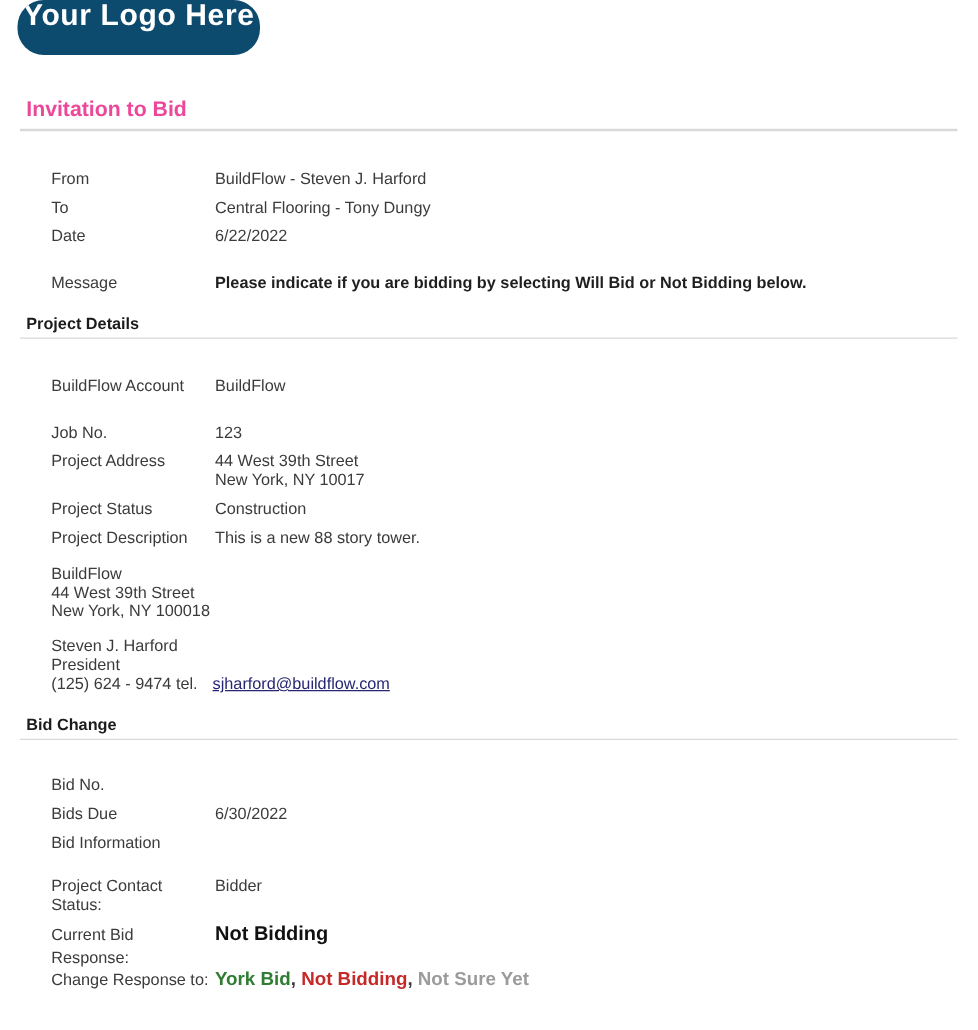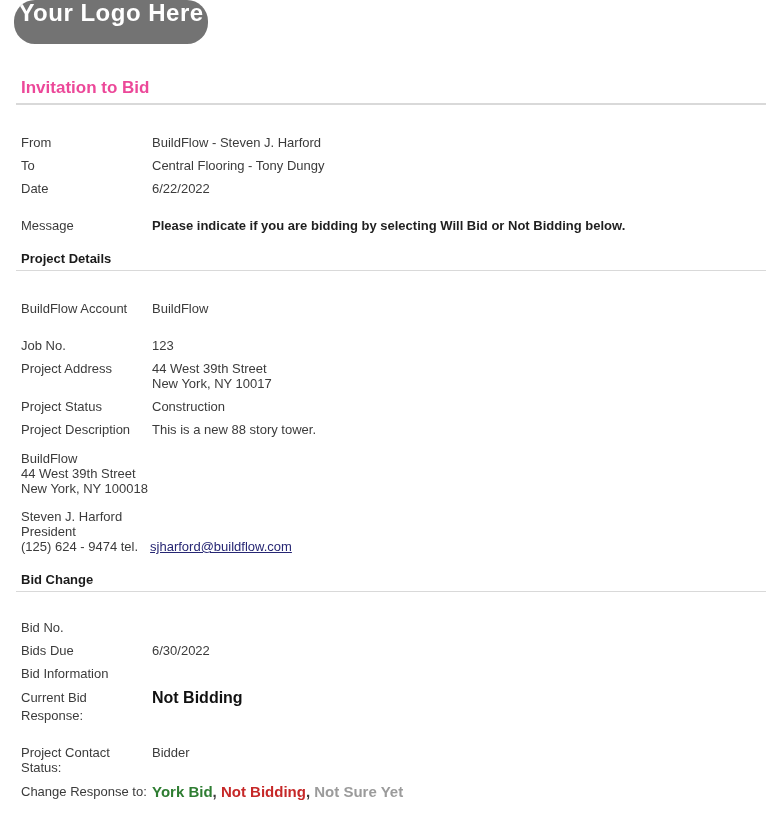--- a/index.html
+++ b/index.html
@@ -24,21 +24,21 @@
   }
   .rule {
     border:none; border-top:2px solid #d9d9d9;
     margin:5px 0 0 0;
   }
   .rule-thin {
     border:none; border-top:1px solid #d9d9d9;
     margin:4px 0 0 0;
   }
 
-  .rows { margin-top:30px; }
+  .rows { margin-top:30px;margin-left:20px; }
   .row {
     display:grid; grid-template-columns:131px 1fr;
     padding-left:5px; line-height:15px; margin-bottom:8px;
   }
   .label { color:#3b3b3b; }
   .value { color:#3b3b3b; }
   .bold  { font-weight:700; color:#1f1f1f; }
 
   .section-title {
     font-weight:700; font-size:13px; color:#1b1b1b;
@@ -62,21 +62,21 @@
   .options-row { line-height:18px; margin-bottom:0; }
   .options { font-size:15px; font-weight:700; }
   .options a { text-decoration:none; cursor:pointer; }
   .options .sep { color:#3b3b3b; }
 </style>
 </head>
 <body>
 
 <div class="page">
 
-  <div class="logo" style="background-color: #737373; border-radius: 21px;">Your Logo Here</div>
+  <div class="logo" style="background-color: #0c4a6e; border-radius: 21px;">Your Logo Here</div>
 
   <div class="doc-title">Invitation to Bid</div>
   <hr class="rule">
 
   <div class="rows">
     <div class="row">
       <div class="label">From</div>
       <div class="value">BuildFlow - Steven J. Harford</div>
     </div>
     <div class="row">
@@ -144,27 +144,27 @@
     </div>
     <div class="row">
       <div class="label">Bids Due</div>
       <div class="value">6/30/2022</div>
     </div>
     <div class="row">
       <div class="label">Bid Information</div>
       <div class="value"></div>
     </div>
 
+    <div class="row mt20">
+      <div class="label">Project Contact Status:</div>
+      <div class="value">Bidder</div>
+    </div>
     <div class="row current-row">
       <div class="label">Current Bid Response:</div>
       <div class="value current-value">Not Bidding</div>
-    </div>
-    <div class="row mt20">
-      <div class="label">Project Contact Status:</div>
-      <div class="value">Bidder</div>
     </div>
     <div class="row options-row">
       <div class="label">Change Response to:</div>
       <div class="value options"><a style="color: rgb(46, 125, 50);">York Bid</a><span class="sep">, </span><a style="color: rgb(198, 40, 40);">Not Bidding</a><span class="sep">, </span><a style="color: rgb(155, 155, 155);">Not Sure Yet</a></div>
     </div>
   </div>
 
 </div>
 
 </body></html>

